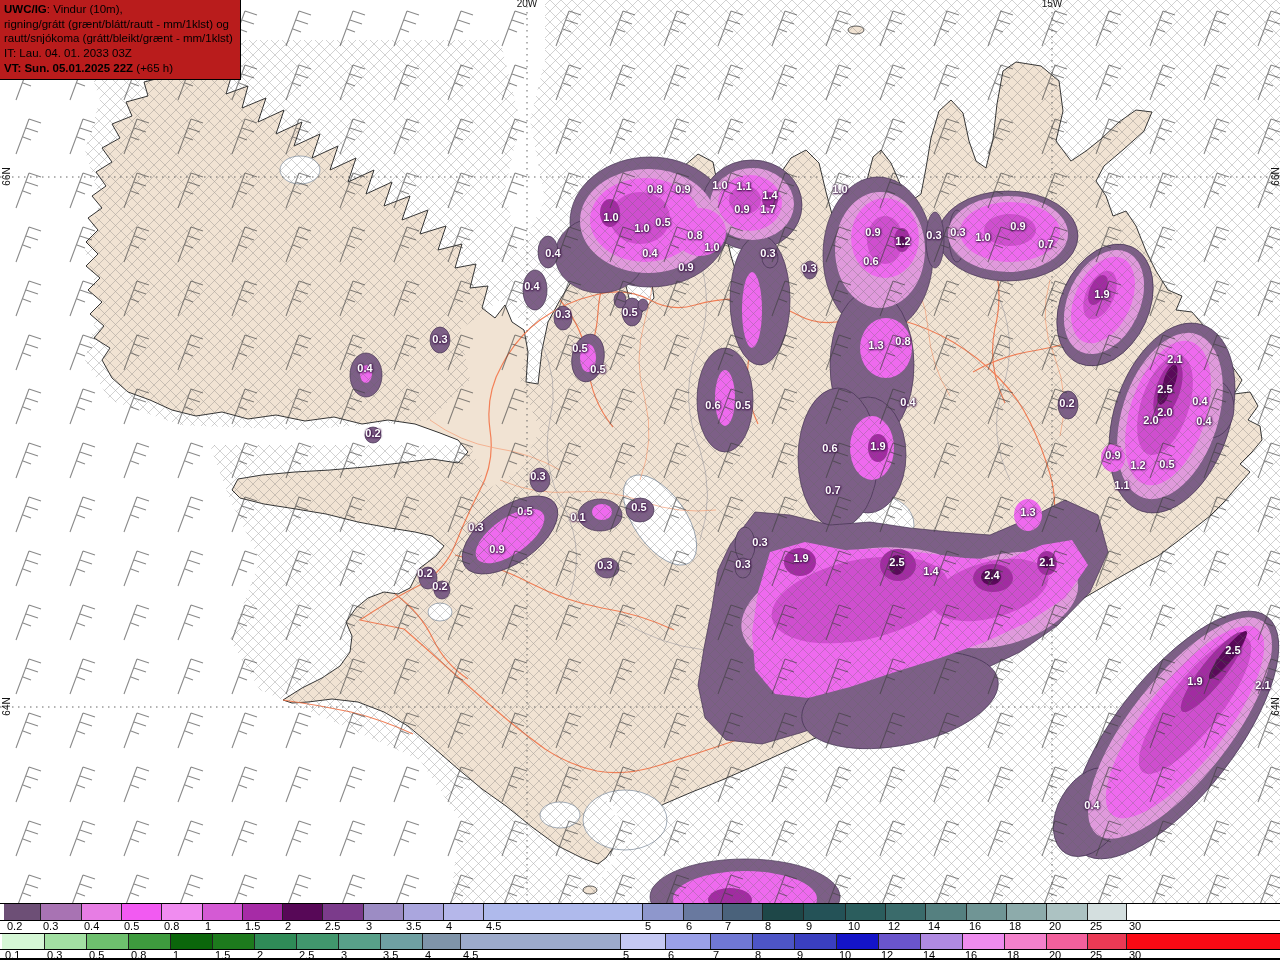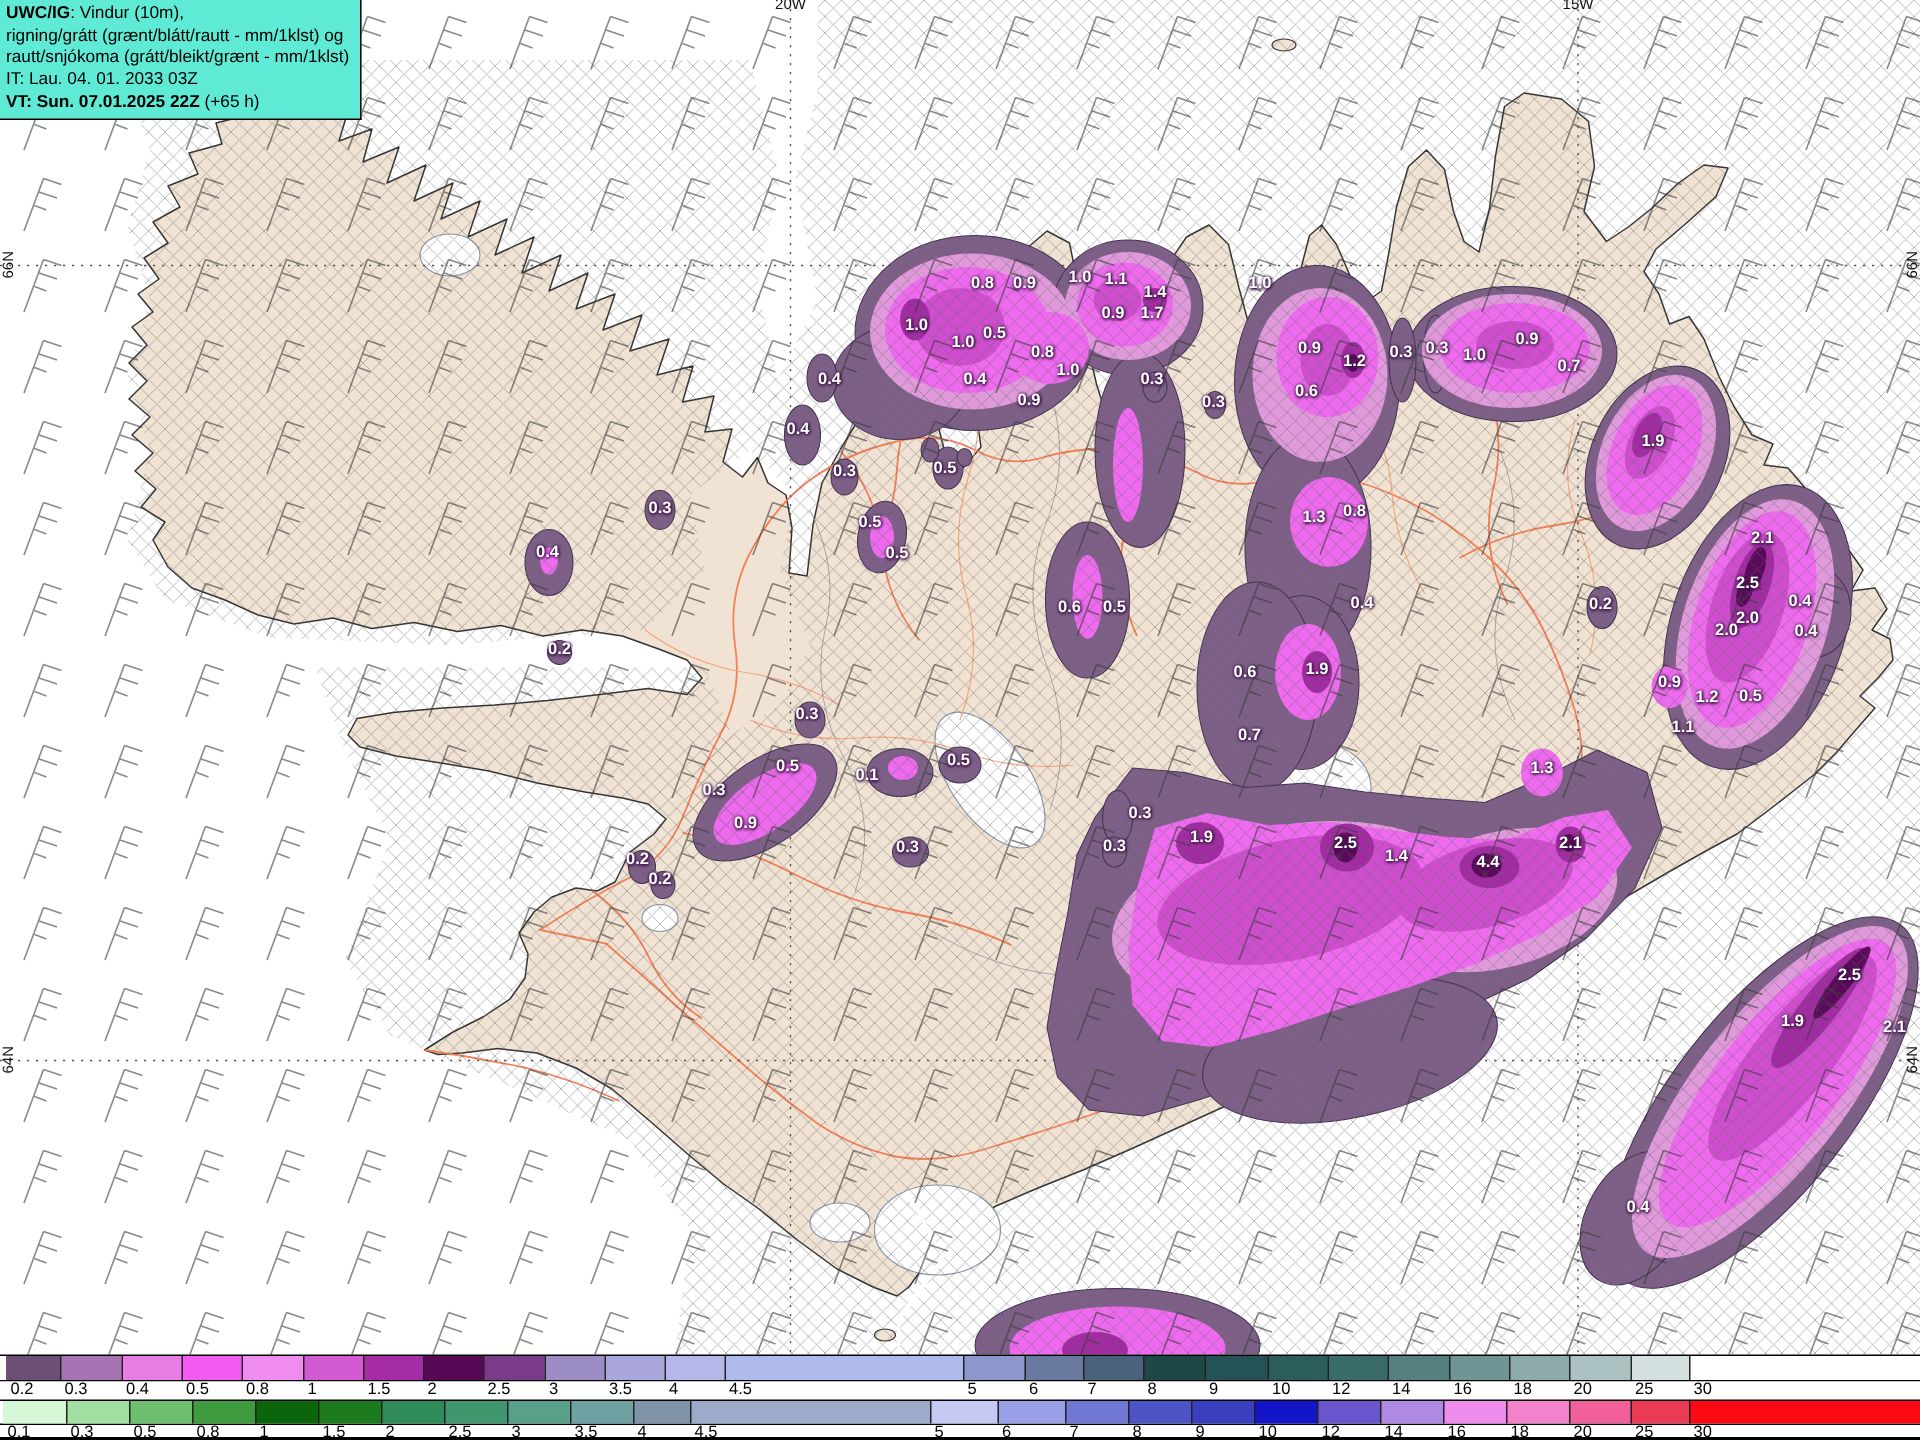--- a/index.html
+++ b/index.html
@@ -5,21 +5,21 @@
   html,body{margin:0;padding:0;background:#fff;}
   #stage{position:relative;width:1280px;height:960px;overflow:hidden;background:#fff;
          font-family:"Liberation Sans","DejaVu Sans",sans-serif;}
   #map-svg{position:absolute;left:0;top:0;}
   
   #value-labels{position:absolute;left:0;top:0;width:1280px;height:905px;pointer-events:none;}
   .vlab{position:absolute;transform:translate(-50%,-50%);font-size:11px;font-weight:bold;color:#fff;
         text-shadow:0 1px 2px rgba(62,20,72,.95),0 0 2px rgba(62,20,72,.9),1px 0 2px rgba(62,20,72,.9);
         white-space:nowrap;}
   
-  #legend{position:absolute;left:0;top:0;background:#5eead4;border:1px solid #000;border-left:none;border-top:none;
+  #legend{position:absolute;left:0;top:0;background:#b91c1c;border:1px solid #000;border-left:none;border-top:none;
           padding:2px 7px 3px 4px;font-size:11.5px;line-height:1.28;color:#000;z-index:30;}
   #legend .b{font-weight:bold;}
   
   .lonlab{position:absolute;top:-2px;font-size:10px;color:#111;transform:translateX(-50%);z-index:5;}
   .latlab{position:absolute;font-size:10px;color:#111;transform:rotate(-90deg);transform-origin:center;z-index:5;}
   
   .cbar{position:absolute;left:0;width:1280px;background:#fff;border-top:1px solid #000;border-bottom:1px solid #000;z-index:20;}
   #bar-top{top:903px;height:16px;}
   #bar-bottom{top:933px;height:15px;}
   .cseg{position:absolute;top:0;height:100%;}
@@ -318,21 +318,21 @@
       <span class="vlab" style="left: 743px; top: 405px;">0.5</span>
       <span class="vlab" style="left: 908px; top: 402px;">0.4</span>
       <span class="vlab" style="left: 830px; top: 448px;">0.6</span>
       <span class="vlab" style="left: 878px; top: 446px;">1.9</span>
       <span class="vlab" style="left: 833px; top: 490px;">0.7</span>
       <span class="vlab" style="left: 760px; top: 542px;">0.3</span>
       <span class="vlab" style="left: 743px; top: 564px;">0.3</span>
       <span class="vlab" style="left: 801px; top: 558px;">1.9</span>
       <span class="vlab" style="left: 897px; top: 562px;">2.5</span>
       <span class="vlab" style="left: 931px; top: 571px;">1.4</span>
-      <span class="vlab" style="left: 992px; top: 575px;">4.4</span>
+      <span class="vlab" style="left: 992px; top: 575px;">2.4</span>
       <span class="vlab" style="left: 1028px; top: 512px;">1.3</span>
       <span class="vlab" style="left: 1047px; top: 562px;">2.1</span>
       <span class="vlab" style="left: 1233px; top: 650px;">2.5</span>
       <span class="vlab" style="left: 1195px; top: 681px;">1.9</span>
       <span class="vlab" style="left: 1263px; top: 685px;">2.1</span>
       <span class="vlab" style="left: 1092px; top: 805px;">0.4</span>
       <span class="vlab" style="left: 365px; top: 368px;">0.4</span>
       <span class="vlab" style="left: 440px; top: 339px;">0.3</span>
       <span class="vlab" style="left: 553px; top: 253px;">0.4</span>
       <span class="vlab" style="left: 532px; top: 286px;">0.4</span>
@@ -359,21 +359,21 @@
       <span class="latlab" style="left: 1266px; top: 171px;">66N</span>
       <span class="latlab" style="left: -3px; top: 701px;">64N</span>
       <span class="latlab" style="left: 1266px; top: 701px;">64N</span>
     </div>
 
   <div id="legend">
     <div><span class="b">UWC/IG</span><span>: Vindur (10m),</span></div>
     <div>rigning/grátt (grænt/blátt/rautt - mm/1klst) og</div>
     <div>rautt/snjókoma (grátt/bleikt/grænt - mm/1klst)</div>
     <div>IT: Lau. 04. 01. 2033 03Z</div>
-    <div><span class="b">VT: Sun. 07.01.2025 22Z</span><span> (+65 h)</span></div>
+    <div><span class="b">VT: Sun. 05.01.2025 22Z</span><span> (+65 h)</span></div>
   </div>
 
   <div id="bar-top" class="cbar">
       <span class="cseg" style="left: 4px; width: 36px; background: rgb(109, 79, 118);"></span>
       <span class="cseg" style="left: 40px; width: 41px; background: rgb(168, 115, 179); border-left: 1px solid rgb(34, 34, 34);"></span>
       <span class="cseg" style="left: 81px; width: 40px; background: rgb(231, 125, 228); border-left: 1px solid rgb(34, 34, 34);"></span>
       <span class="cseg" style="left: 121px; width: 40px; background: rgb(242, 90, 242); border-left: 1px solid rgb(34, 34, 34);"></span>
       <span class="cseg" style="left: 161px; width: 41px; background: rgb(240, 140, 240); border-left: 1px solid rgb(34, 34, 34);"></span>
       <span class="cseg" style="left: 202px; width: 40px; background: rgb(212, 90, 212); border-left: 1px solid rgb(34, 34, 34);"></span>
       <span class="cseg" style="left: 242px; width: 40px; background: rgb(166, 43, 166); border-left: 1px solid rgb(34, 34, 34);"></span>

